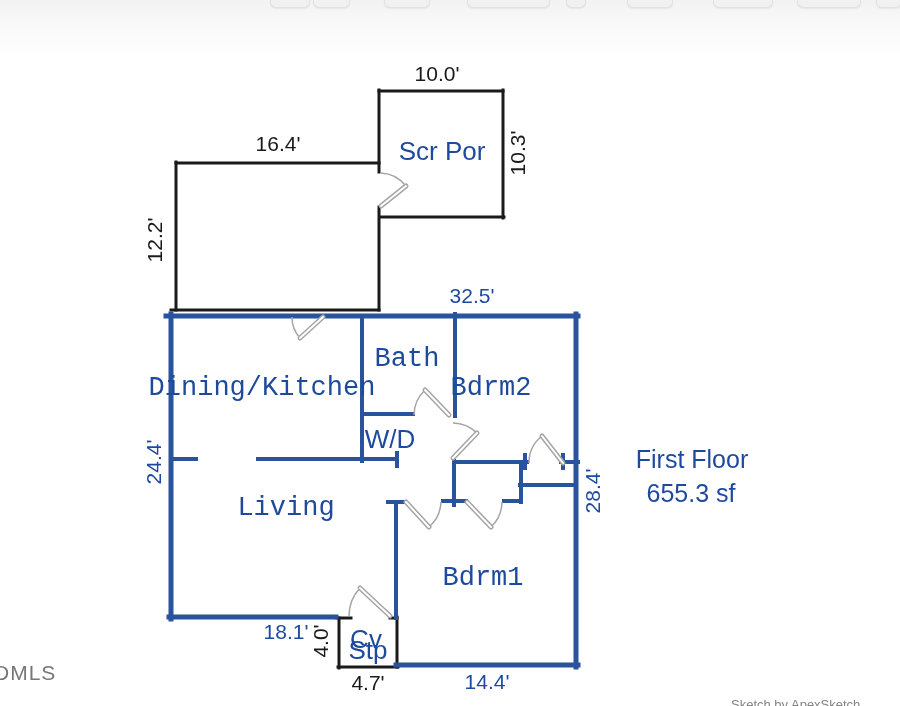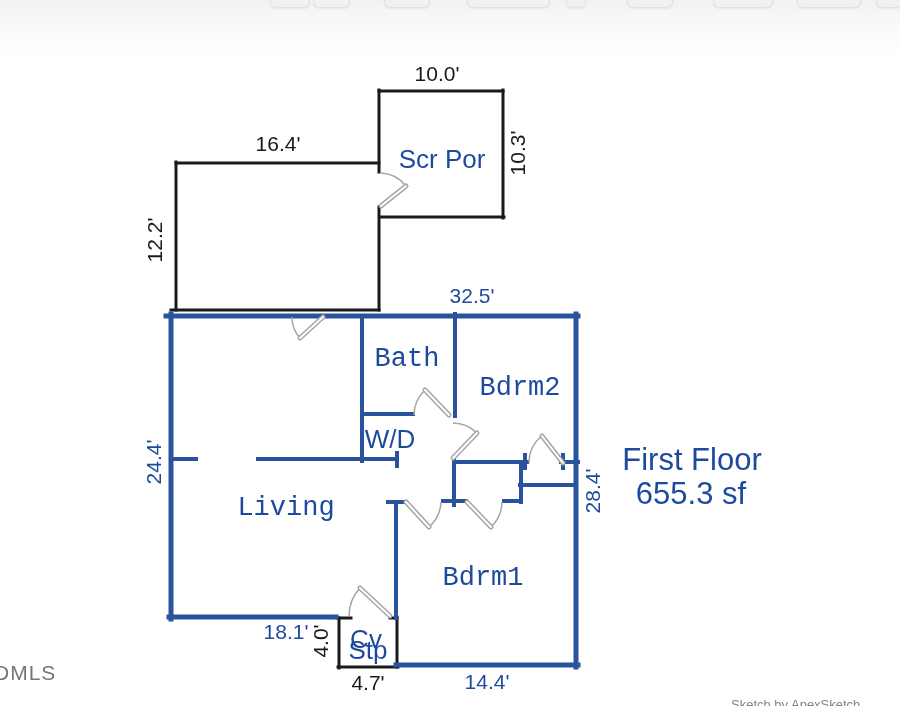--- a/index.html
+++ b/index.html
@@ -16,21 +16,21 @@
   .arc{stroke:var(--door-gray,#a5a5a5);stroke-width:1.5;fill:none;}
   .leaf-o{stroke:var(--door-gray,#a5a5a5);stroke-width:5;stroke-linecap:round;}
   .leaf-i{stroke:#ffffff;stroke-width:2;stroke-linecap:round;}
   .lbl{position:absolute;transform:translate(-50%,-50%);white-space:nowrap;line-height:1;}
   .lbl.rot{transform:translate(-50%,-50%) rotate(-90deg);}
   .blue{color:var(--text-blue,#1e4a9e);}
   .black{color:var(--text-black,#1a1a1a);}
   .room{font-size:27px;font-family:Liberation Mono, monospace;}
   .room-sm{font-size:26px;}
   .big{font-size:28px;}
-  .ff{font-size:31px;}
+  .ff{font-size:25px;}
   .dim{font-size:21px;}
   .watermark{position:absolute;left:-6px;top:661px;font-size:21px;letter-spacing:1px;
              color:var(--watermark-gray,#5f5f5f);opacity:.85;}
   .credit{position:absolute;left:731px;top:697px;font-size:13px;color:var(--credit-gray,#838383);}
 </style>
 </head>
 <body>
 
 <div class="stage">
 
@@ -143,23 +143,24 @@
   <div class="lbl dim black" style="left:278px;top:143px">16.4'</div>
   <div class="lbl dim black rot" style="left:154px;top:240px">12.2'</div>
   <div class="lbl dim blue" style="left:472px;top:295px">32.5'</div>
   <div class="lbl dim blue rot" style="left:153px;top:462px">24.4'</div>
   <div class="lbl dim blue rot" style="left:592px;top:491px">28.4'</div>
   <div class="lbl dim blue" style="left:286px;top:631px">18.1'</div>
   <div class="lbl dim black rot" style="left:320px;top:641px">4.0'</div>
   <div class="lbl dim black" style="left:368px;top:682px">4.7'</div>
   <div class="lbl dim blue" style="left:487px;top:681px">14.4'</div>
 
-  <div class="lbl room-sm blue" style="left:442px;top:159px">Scr Por</div>
+  <div class="lbl room-sm blue" style="left:442px;top:151px">Scr Por</div>
+  <div class="lbl room blue" style="left:262px;top:388px">Dining/Kitchen</div>
   <div class="lbl room blue" style="left:407px;top:359px">Bath</div>
-  <div class="lbl room blue" style="left:520px;top:388px">Bdrm2</div>
+  <div class="lbl room blue" style="left:491px;top:388px">Bdrm2</div>
   <div class="lbl room-sm blue" style="left:390px;top:439px">W/D</div>
   <div class="lbl room blue" style="left:286px;top:508px">Living</div>
   <div class="lbl room blue" style="left:483px;top:578px">Bdrm1</div>
   <div class="lbl room-sm blue" style="left:366px;top:639px">Cv</div>
   <div class="lbl room-sm blue" style="left:368px;top:650px">Stp</div>
 
   <div class="lbl ff blue" style="left:692px;top:459px">First Floor</div>
   <div class="lbl ff blue" style="left:691px;top:493px">655.3 sf</div>
 
   <div class="watermark">DMLS</div>

